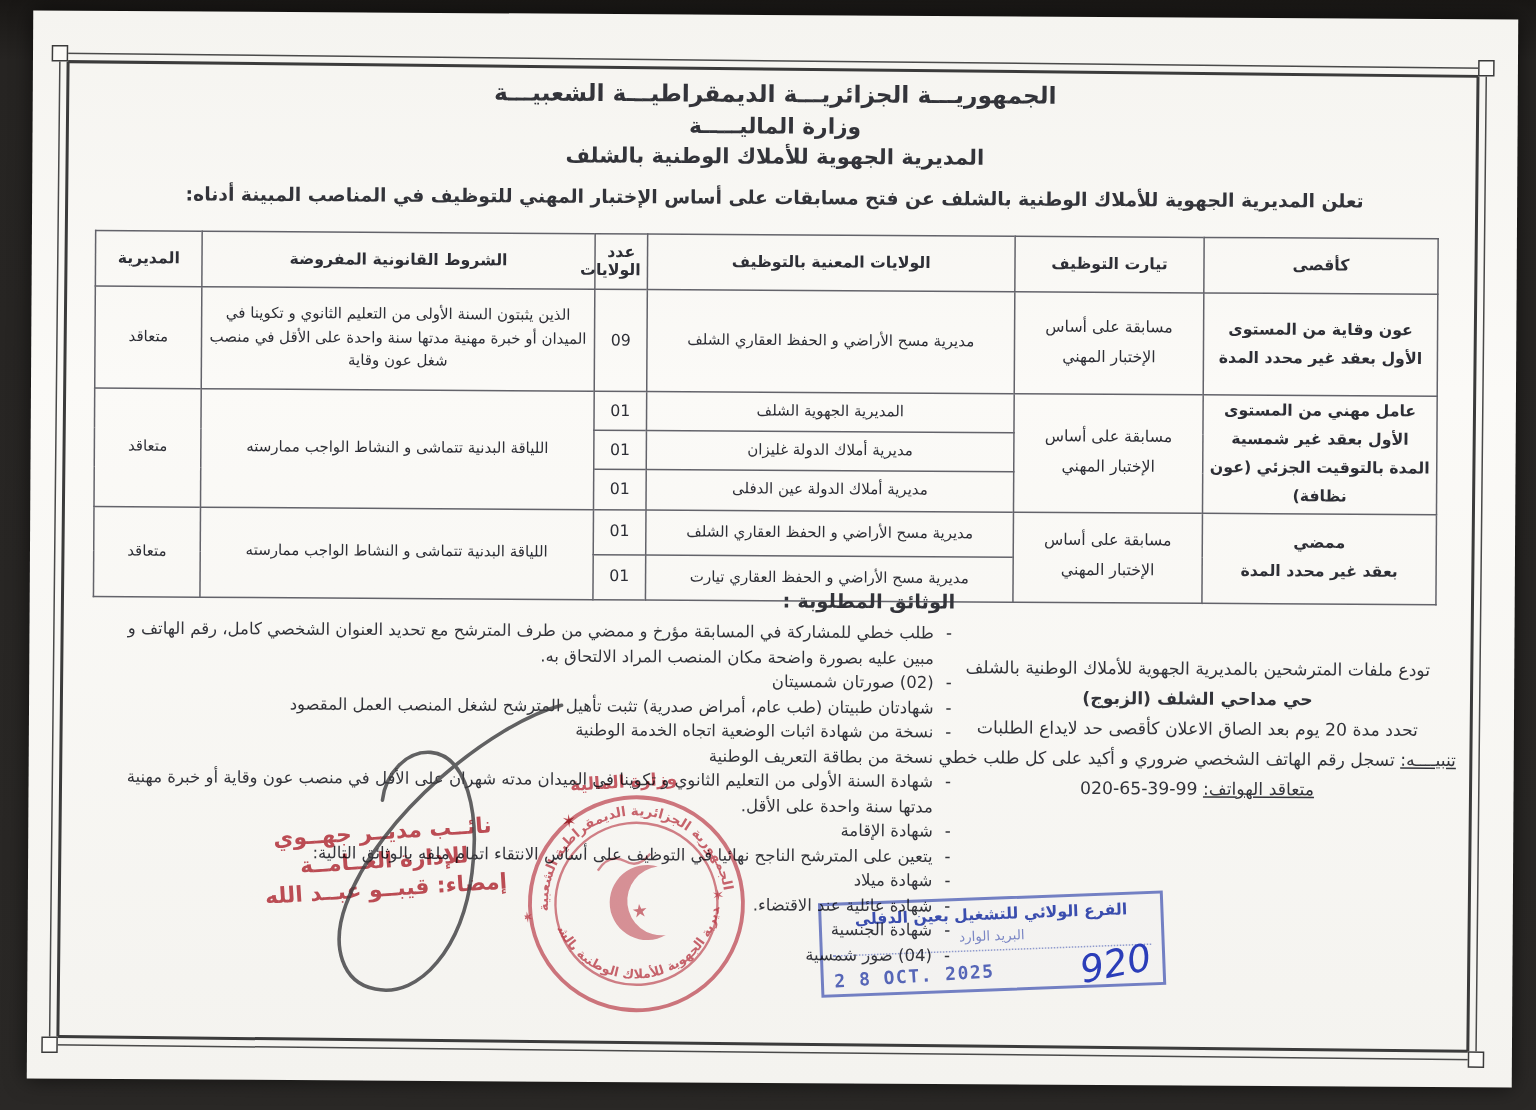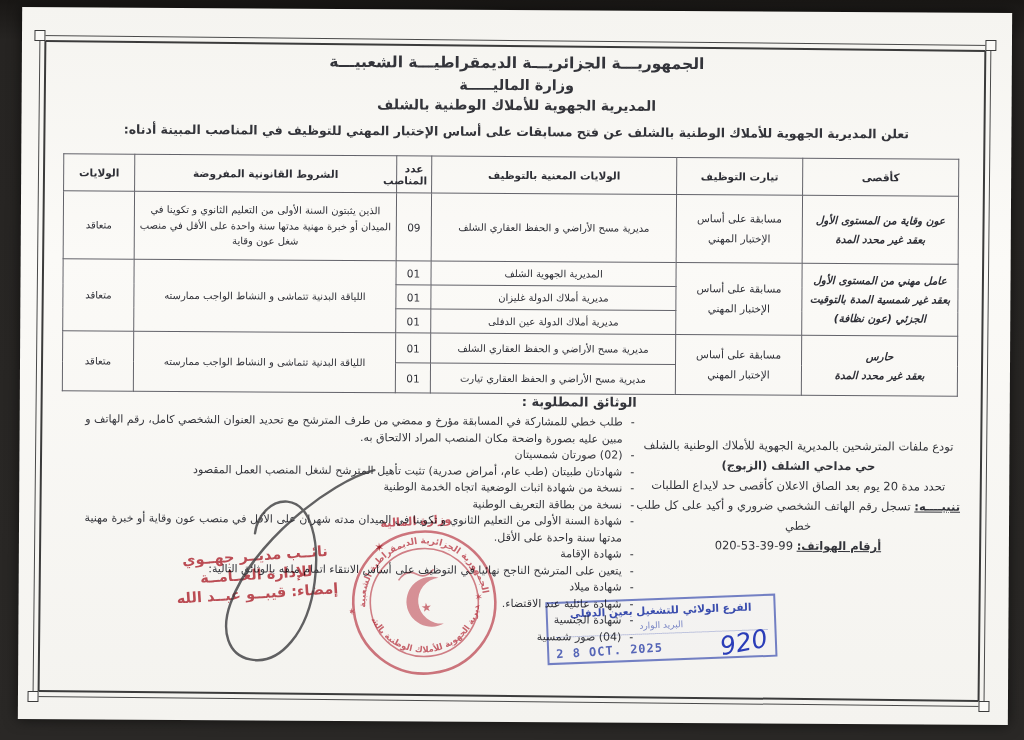--- a/index.html
+++ b/index.html
@@ -32,37 +32,37 @@
   .intro{font-size:12.5px;font-weight:700;margin-top:11px;}
 
   table.jobs{
     position:absolute;right:52px;top:146px;width:895px;
     border-collapse:collapse;table-layout:fixed;
     font-size:10.5px;color:#2e2f36;
   }
   table.jobs td,table.jobs th{border:1px solid #63636a;padding:1px 4px;text-align:center;vertical-align:middle;background:transparent;}
   table.jobs th{font-size:10.5px;font-weight:700;height:34px;}
   .cell-cond{font-size:10px;line-height:1.55;padding:2px 8px;}
-  .cell-pos{font-weight:600;line-height:1.8;font-style:italic;}
+  .cell-pos{font-weight:600;line-height:1.8;}
   .cell-method{line-height:1.9;}
   .cell-loc{font-size:10px;}
   .cell-note{font-size:10px;}
   tr.sub{height:24px;}
   tr.sub3{height:30px;}
   tr.r1{height:68px;}
   .pos-l2{margin-top:0;text-align:center;}
 
   .docs{position:absolute;left:55px;top:384px;width:562px;direction:rtl;text-align:right;}
   .docs-title{font-size:13px;font-weight:700;margin-bottom:5px;}
   .doc-item{font-size:11px;line-height:16.5px;padding-right:14px;position:relative;}
   .doc-item::before{content:"-";position:absolute;right:2px;top:0;}
 
   .deposit{position:absolute;right:36px;top:424px;width:350px;text-align:center;font-size:11.5px;line-height:20px;}
   .dep-bold{font-weight:700;}
-  .u-label{font-weight:700;text-decoration:underline;}
+  .u-label{font-weight:400;text-decoration:underline;}
   .ltr{direction:ltr;unicode-bidi:embed;}
 
   
   .red-sig{
     position:absolute;right:625px;top:538px;width:255px;text-align:center;
     color:#bb3b46;font-weight:700;font-size:14.5px;line-height:1.3;
     transform:rotate(-4deg);mix-blend-mode:multiply;opacity:.9;
   }
   .red-sig .star{position:absolute;right:-2px;top:2px;font-size:12px;}
 
@@ -117,23 +117,23 @@
             <col style="width:245px">
           <col style="width:35px">
             <col style="width:262px">
             <col style="width:71px">
         </colgroup>
         <thead>
           <tr>
             <th>كأقصى</th>
             <th>تيارت التوظيف</th>
             <th>الولايات المعنية بالتوظيف</th>
-            <th>عدد المناصب</th>
+            <th>عدد الولايات</th>
             <th>الشروط القانونية المفروضة</th>
-            <th>الولايات</th>
+            <th>المديرية</th>
           </tr>
         </thead>
         <tbody>
           <tr class="r1">
             <td class="cell-pos">عون وقاية من المستوى الأول بعقد غير محدد المدة</td>
             <td class="cell-method">مسابقة على أساس الإختبار المهني</td>
             <td class="cell-loc">مديرية مسح الأراضي و الحفظ العقاري الشلف</td>
             <td>09</td>
             <td class="cell-cond">الذين يثبتون السنة الأولى من التعليم الثانوي و تكوينا في الميدان أو خبرة مهنية مدتها سنة واحدة على الأقل في منصب شغل عون وقاية</td>
             <td class="cell-note">متعاقد</td>
@@ -149,21 +149,21 @@
           <tr class="sub">
             <td class="cell-loc">مديرية أملاك الدولة غليزان</td>
             <td>01</td>
           </tr>
           <tr class="sub">
             <td class="cell-loc">مديرية أملاك الدولة عين الدفلى</td>
             <td>01</td>
           </tr>
           <tr class="sub3">
             <td class="cell-pos" rowspan="2">
-              <div>حارس</div>
+              <div>ممضي</div>
               <div class="pos-l2">بعقد غير محدد المدة</div>
             </td>
             <td class="cell-method" rowspan="2">مسابقة على أساس الإختبار المهني</td>
             <td class="cell-loc">مديرية مسح الأراضي و الحفظ العقاري الشلف</td>
             <td>01</td>
             <td class="cell-cond" rowspan="2">اللياقة البدنية تتماشى و النشاط الواجب ممارسته</td>
             <td class="cell-note" rowspan="2">متعاقد</td>
           </tr>
           <tr class="sub3">
             <td class="cell-loc">مديرية مسح الأراضي و الحفظ العقاري تيارت</td>
@@ -186,21 +186,21 @@
         <div class="doc-item">شهادة عائلية عند الاقتضاء.</div>
         <div class="doc-item">شهادة الجنسية</div>
         <div class="doc-item">(04) صور شمسية</div>
       </div>
 
       <div class="deposit">
         <div>تودع ملفات المترشحين بالمديرية الجهوية للأملاك الوطنية بالشلف</div>
         <div class="dep-bold">حي مداحي الشلف (الزبوج)</div>
         <div>تحدد مدة 20 يوم بعد الصاق الاعلان كأقصى حد لايداع الطلبات</div>
         <div><span class="u-label">تنبيــــه:</span><span> تسجل رقم الهاتف الشخصي ضروري و أكيد على كل طلب خطي</span></div>
-        <div><span class="u-label">أرقام الهواتف:</span> <span class="ltr">020-53-39-99</span></div>
+        <div><span class="u-label">متعاقد الهواتف:</span> <span class="ltr">020-65-39-99</span></div>
       </div>
 
       <div class="red-sig">
         <span class="star">✶</span>
         <div>نائــب مديــر جهــوي</div>
         <div>للإدارة العــامــة</div>
         <div>إمضاء: قيبــو عبــد الله</div>
       </div>
 
       <svg class="sig-svg" viewBox="0 0 250 215">

